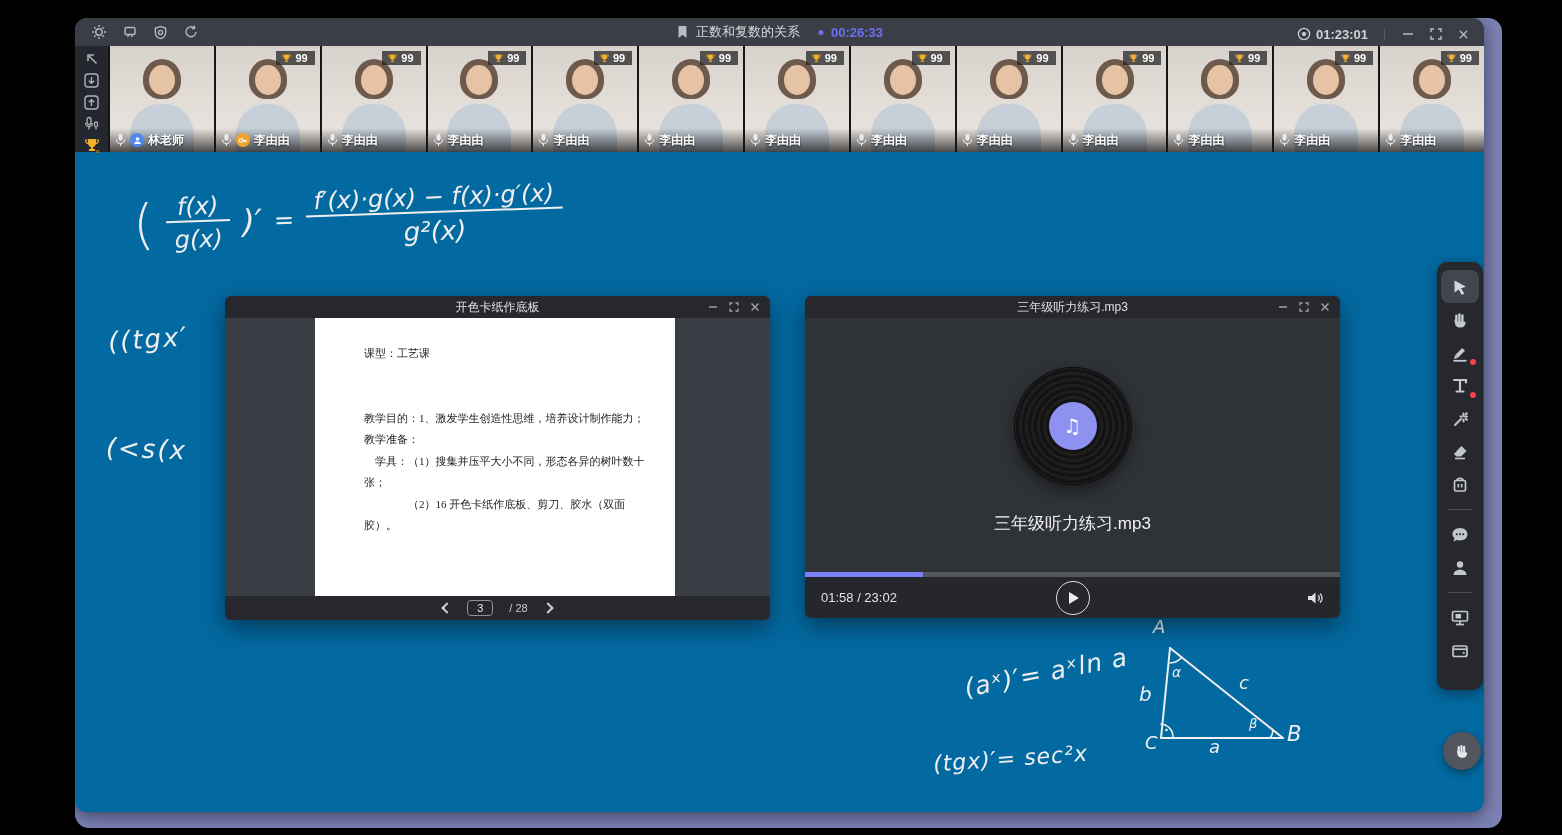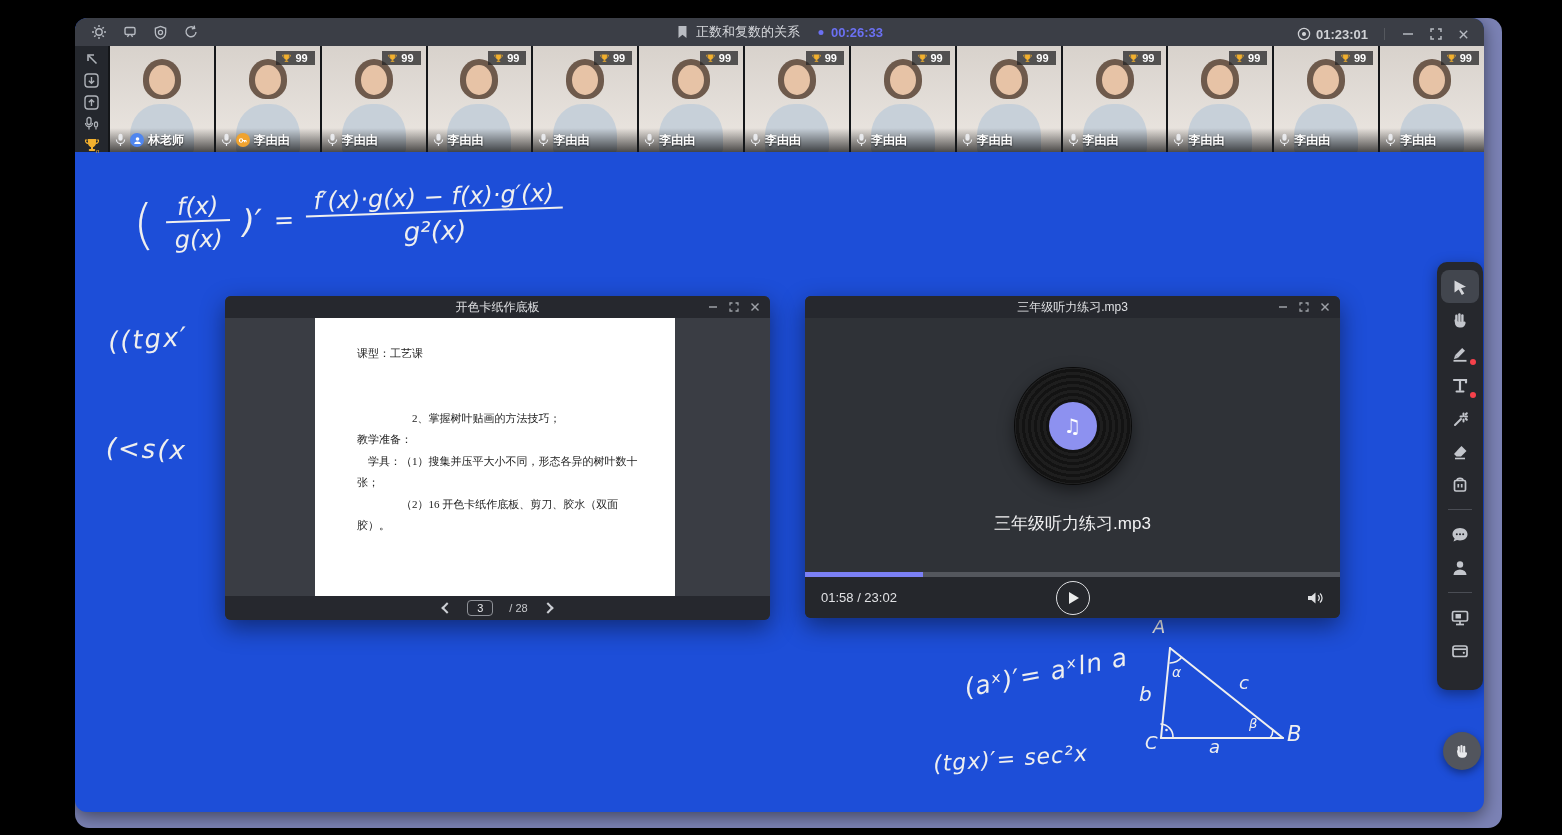--- a/index.html
+++ b/index.html
@@ -1,20 +1,20 @@
 <!DOCTYPE html>
 <html><head>
 <meta charset="utf-8">
 <style>
   html,body{margin:0;padding:0;background:#000;}
   *{box-sizing:border-box;}
   .stage{position:relative;width:1562px;height:835px;background:#000;overflow:hidden;
          font-family:"Liberation Sans",sans-serif;}
   .desktop{position:absolute;left:75px;top:18px;width:1427px;height:810px;background:#7c83b6;border-radius:14px;}
-  .app{position:absolute;left:75px;top:18px;width:1409px;height:794px;background:#1d4ed8;border-radius:12px;overflow:hidden;box-shadow:0 4px 18px rgba(0,0,0,.5);}
+  .app{position:absolute;left:75px;top:18px;width:1409px;height:794px;background:#0369a1;border-radius:12px;overflow:hidden;box-shadow:0 4px 18px rgba(0,0,0,.5);}
 
   
   .titlebar{position:absolute;left:0;top:0;width:100%;height:28px;background:#3b3e46;}
   .tb-left{position:absolute;left:16px;top:0;height:28px;display:flex;align-items:center;gap:15px;}
   .tb-center{position:absolute;left:50%;top:0;height:28px;transform:translateX(-50%);display:flex;align-items:center;gap:8px;white-space:nowrap;}
   .tb-title{font-size:13px;color:#d6d8dc;}
   .tb-dot{width:5px;height:5px;border-radius:50%;background:#6b70f2;margin-left:10px;}
   .tb-elapsed{font-size:13px;color:#6b70f2;font-weight:bold;}
   .tb-right{position:absolute;right:14px;top:0;height:32px;display:flex;align-items:center;gap:14px;}
   .tb-clock{font-size:13px;color:#cfd1d5;font-weight:bold;display:flex;align-items:center;gap:5px;}
@@ -52,21 +52,21 @@
   .tri-wrap{position:absolute;left:1068px;top:602px;width:170px;height:140px;}
   .tri-wrap .lab{position:absolute;color:#efefef;font-family:"DejaVu Sans",sans-serif;font-style:italic;font-size:18px;}
 
   
   .fwin{position:absolute;border-radius:6px;box-shadow:0 8px 24px rgba(0,0,0,.45);overflow:hidden;}
   .wtitle{position:relative;height:22px;background:#26282e;display:flex;align-items:center;justify-content:center;}
   .wtitle .wt{font-size:12px;color:#dfe0e3;}
   .wctrls{position:absolute;right:10px;top:0;height:22px;display:flex;align-items:center;gap:11px;}
   .docwin{left:150px;top:278px;width:545px;height:324px;background:#3a3d44;}
   .page{position:absolute;left:90px;top:22px;width:360px;bottom:24px;background:#fff;overflow:hidden;}
-  .page-inner{padding:25px 28px 0 42px;}
+  .page-inner{padding:25px 28px 0 42px;margin-left:7px;}
   .page-line{font-family:"Liberation Serif",serif;font-size:11px;color:#222;line-height:21.5px;min-height:21.5px;white-space:pre-wrap;}
   .wfooter{position:absolute;left:0;right:0;bottom:0;height:24px;background:#26282e;display:flex;align-items:center;justify-content:center;gap:16px;}
   .chev{width:8px;height:8px;border-left:2px solid #cdd0d5;border-bottom:2px solid #cdd0d5;transform:rotate(45deg);}
   .chev.right{transform:rotate(225deg);}
   .pagebox{min-width:26px;height:16px;border:1px solid #8e9197;border-radius:4px;color:#e8e9eb;font-size:11px;display:flex;align-items:center;justify-content:center;padding:0 4px;}
   .pagetotal{font-size:11px;color:#c7c9cd;}
 
   .audiowin{left:730px;top:278px;width:535px;height:322px;background:#2f3237;}
   .disc{position:absolute;left:50%;top:72px;width:116px;height:116px;margin-left:-58px;border-radius:50%;
         background:repeating-radial-gradient(circle at 50% 50%,#131313 0 3px,#1e1e1e 3px 6px);
@@ -576,21 +576,21 @@
                 <line x1="8.5" y1="1.5" x2="1.5" y2="8.5" stroke="#9ea1a7" stroke-width="1.4"></line>
               </svg>
             </button>
         </div>
       </div>
       <div class="page">
         <div class="page-inner">
           <div class="page-line">课型：工艺课</div>
           <div class="page-line"></div>
           <div class="page-line"></div>
-          <div class="page-line">　　　　　2、掌握树叶贴画的方法技巧；</div>
+          <div class="page-line">教学目的：1、激发学生创造性思维，培养设计制作能力；</div>
           <div class="page-line">教学准备：</div>
           <div class="page-line">　学具：（1）搜集并压平大小不同，形态各异的树叶数十张；</div>
           <div class="page-line">　　　　（2）16 开色卡纸作底板、剪刀、胶水（双面胶）。</div>
 
         </div>
       </div>
       <div class="wfooter">
         <button class="icnbtn">
             <span class="chev"></span>
           </button>

